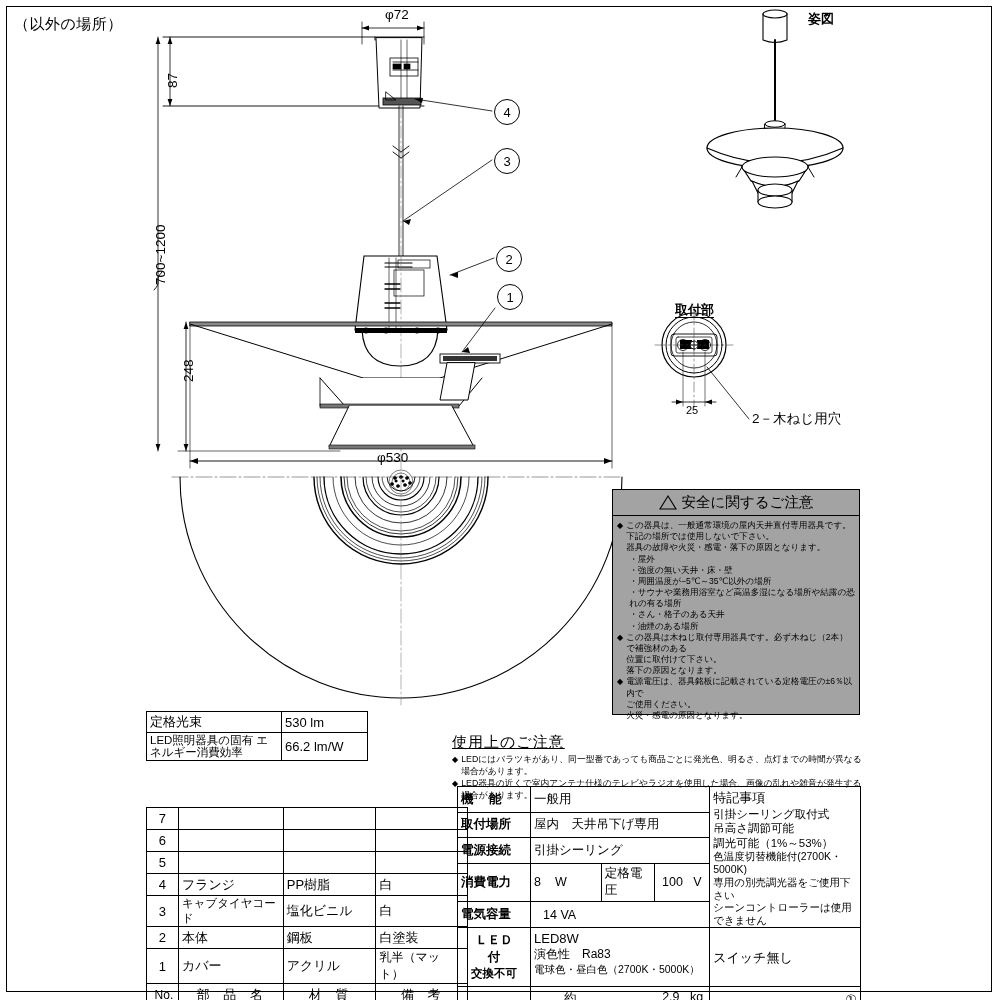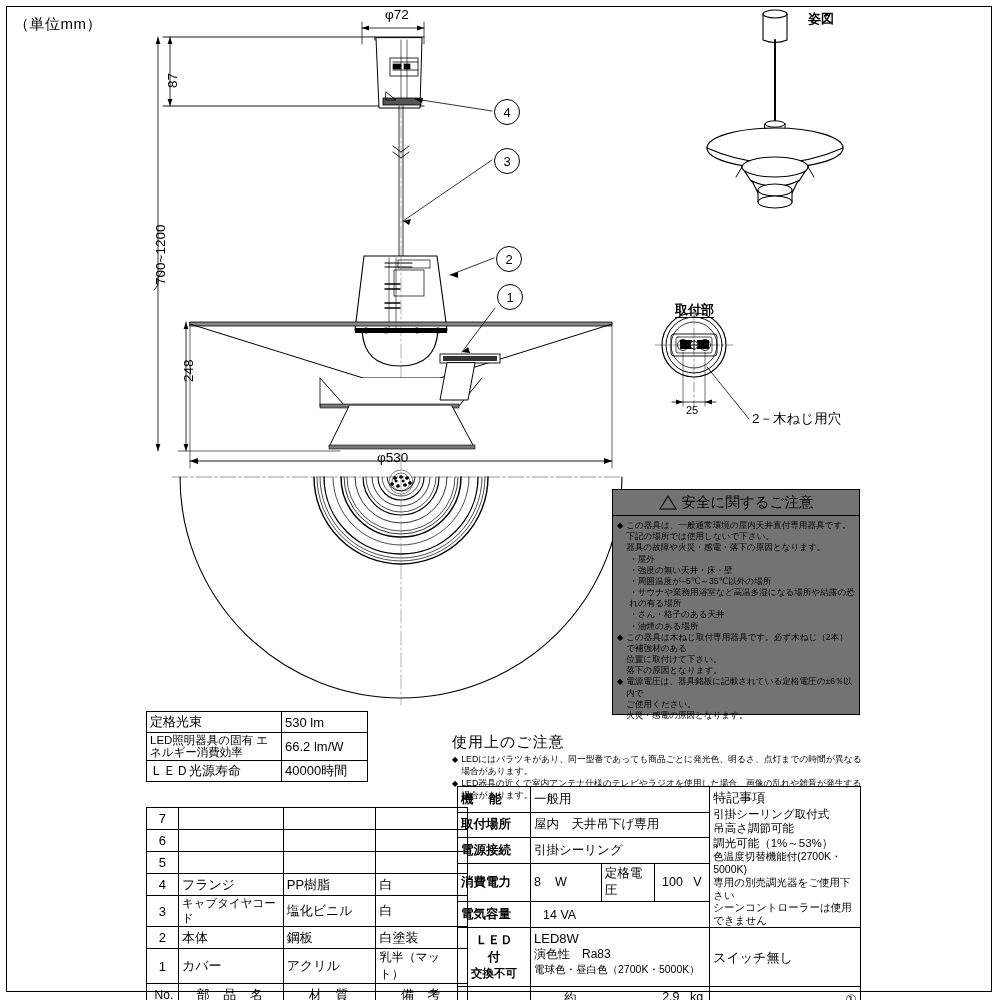--- a/index.html
+++ b/index.html
@@ -49,52 +49,52 @@
   #spec-table td.v{width:172px;}
   #spec-table td.note{width:156px;vertical-align:top;padding-top:2px;}
   .tiny{font-size:10.5px;line-height:1.22;display:block;}
   .tiny2{font-size:11.5px;line-height:1.25;display:block;}
   .ctr{text-align:center;}
   .sub-k{font-size:11px;font-family:Liberation Serif, serif;}
 
   
   #safety-box{
     position:absolute;left:612px;top:489px;width:248px;height:226px;
-    border:1px solid #000;box-sizing:border-box;background:#737373;
+    border:1px solid #000;box-sizing:border-box;background:#a3a3a3;
   }
   #safety-title{
     height:25px;border-bottom:1px solid #000;display:flex;
     align-items:center;justify-content:center;gap:5px;font-size:14.5px;
   }
   #safety-body{padding:4px 4px 2px 4px;font-size:8.6px;line-height:1.3;}
   .bullet-row{display:flex;gap:3px;align-items:flex-start;margin-bottom:0px;}
   .bullet{font-size:8px;line-height:1.45;}
   .sub-list{padding-left:3px;}
 
   
   #usage-block{position:absolute;left:452px;top:733px;width:410px;}
-  #usage-title{font-size:15px;letter-spacing:1px;margin-bottom:2px;}
+  #usage-title{font-size:15px;letter-spacing:1px;margin-bottom:2px;text-decoration:underline;}
   #usage-block .bullet-row{font-size:8.8px;line-height:1.35;}
 
   
   .bubble{
     position:absolute;width:24px;height:24px;border:1.2px solid #000;
     border-radius:50%;display:flex;align-items:center;justify-content:center;
     font-size:13px;background:#fff;
   }
   svg{position:absolute;left:0;top:0;overflow:visible;}
 </style>
 </head>
 <body>
 
 <div id="sheet">
 
   <div class="frame"></div>
 
-  <div class="txt unit-note">（単位mm）</div>
+  <div class="txt unit-note">（以外の場所）</div>
 
   <svg width="1000" height="1000" viewBox="0 0 1000 1000" style="position:absolute;left:0;top:0;">
     <g fill="none" stroke="#000" stroke-width="1" stroke-linecap="round">
 
       <line x1="362" y1="22" x2="362" y2="44" stroke-width="0.7"></line>
       <line x1="424" y1="22" x2="424" y2="44" stroke-width="0.7"></line>
       <line x1="362" y1="28" x2="424" y2="28" stroke-width="0.8"></line>
       <path d="M362 28 l7 -2.6 v5.2 z" fill="#000" stroke="none"></path>
       <path d="M424 28 l-7 -2.6 v5.2 z" fill="#000" stroke="none"></path>
 
@@ -361,24 +361,20 @@
       <td class="lbl">定格光束</td>
       <td>530 lm</td>
     </tr>
     <tr>
       <td class="lbl two-line">
         <span>LED照明器具の固有</span>
         <span>エネルギー消費効率</span>
       </td>
       <td>66.2 lm/W</td>
     </tr>
-    <tr>
-      <td class="lbl">ＬＥＤ光源寿命</td>
-      <td>40000時間</td>
-    </tr>
   </tbody>
     </table>
 
   <table id="parts-table">
     <tbody>
         <tr>
       <td class="no">7</td>
       <td class="nm"></td>
       <td class="mt"></td>
       <td class="rk"></td>

